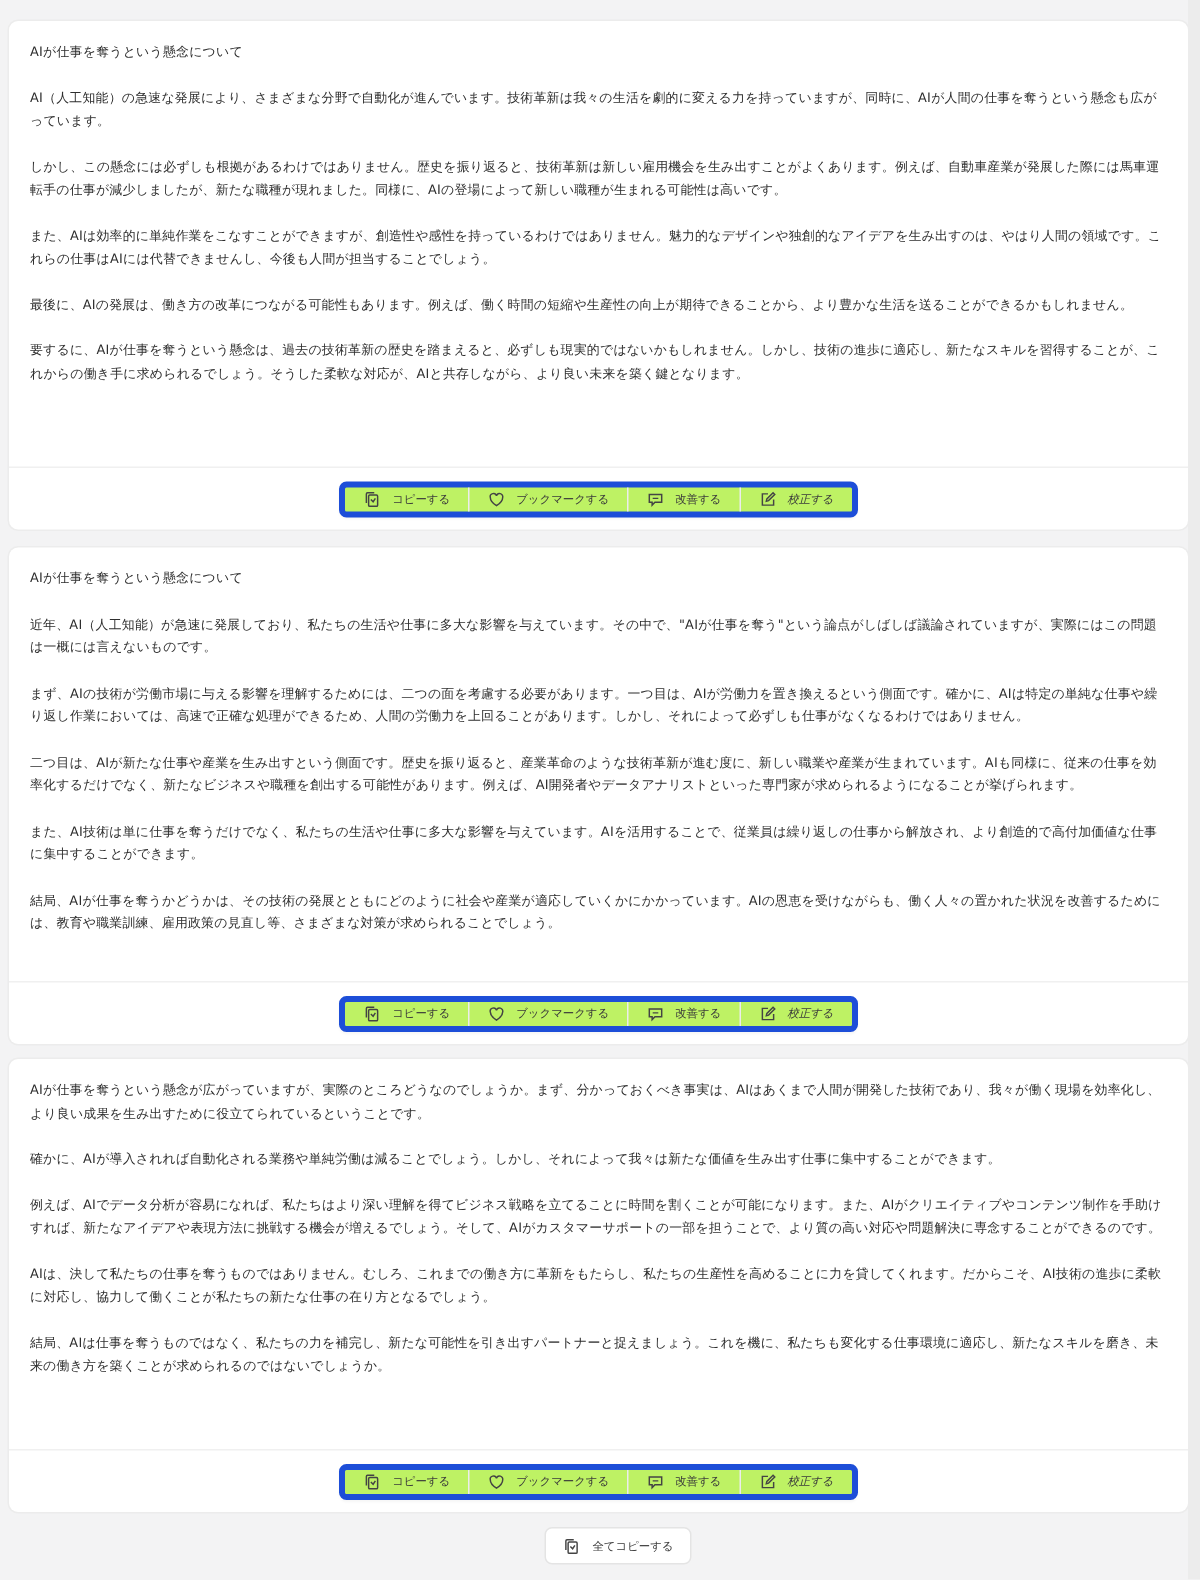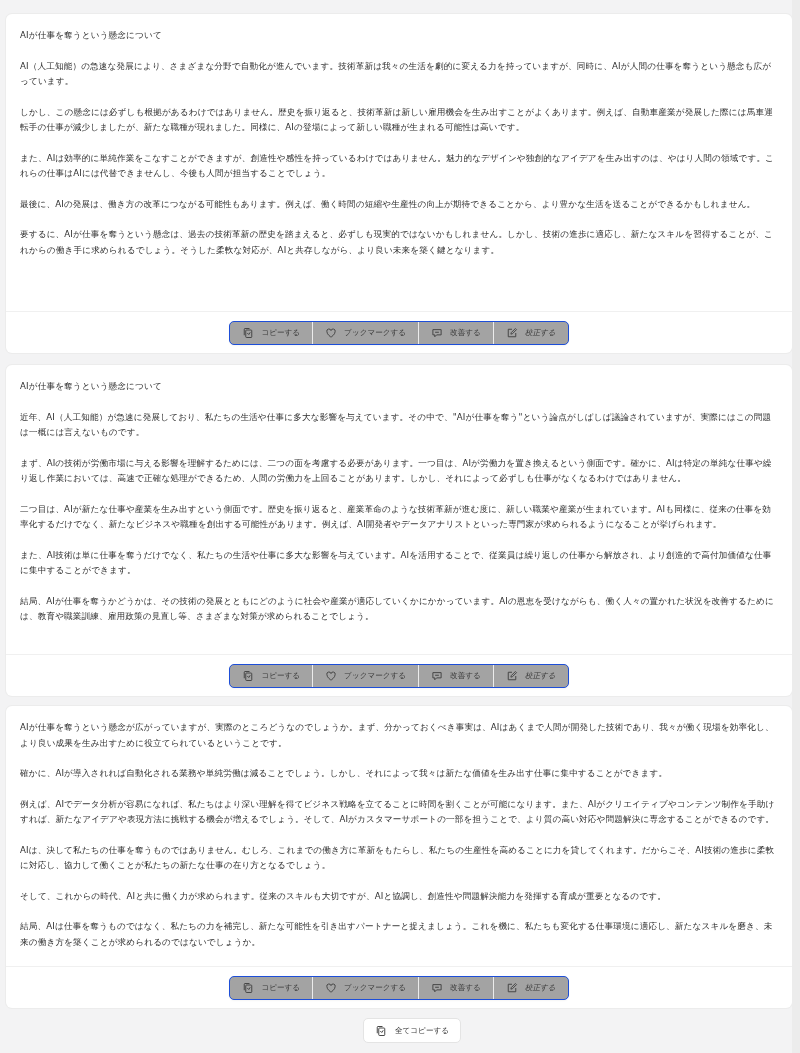--- a/index.html
+++ b/index.html
@@ -47,23 +47,23 @@
     position: absolute;
     left: 0; right: 0; bottom: 0;
     height: 42px;
     border-top: 1px solid #f0f0f0;
     display: flex;
     justify-content: center;
     align-items: center;
   }
   .action-group {
     display: flex;
-    border: 1px solid #1d4ed8;
+    border: 4px solid #1d4ed8;
     border-radius: 5px;
-    background: #a3a3a3;
+    background: #bef264;
     height: 24px;
     box-shadow: 0 1px 2px rgba(0,0,0,0.04);
   }
   .action-btn {
     display: flex;
     align-items: center;
     gap: 7px;
     padding: 0 12px;
     font-size: 7.6px;
     color: #3a3a3a;
@@ -186,21 +186,20 @@
       </div>
     </div>
   </div>
 
   <div class="card" style="top:706px; height:302px;">
     <div class="card-body">
       <p class="para">AIが仕事を奪うという懸念が広がっていますが、実際のところどうなのでしょうか。まず、分かっておくべき事実は、AIはあくまで人間が開発した技術であり、我々が働く現場を効率化し、より良い成果を生み出すために役立てられているということです。</p>
       <p class="para">確かに、AIが導入されれば自動化される業務や単純労働は減ることでしょう。しかし、それによって我々は新たな価値を生み出す仕事に集中することができます。</p>
       <p class="para">例えば、AIでデータ分析が容易になれば、私たちはより深い理解を得てビジネス戦略を立てることに時間を割くことが可能になります。また、AIがクリエイティブやコンテンツ制作を手助けすれば、新たなアイデアや表現方法に挑戦する機会が増えるでしょう。そして、AIがカスタマーサポートの一部を担うことで、より質の高い対応や問題解決に専念することができるのです。</p>
       <p class="para">AIは、決して私たちの仕事を奪うものではありません。むしろ、これまでの働き方に革新をもたらし、私たちの生産性を高めることに力を貸してくれます。だからこそ、AI技術の進歩に柔軟に対応し、協力して働くことが私たちの新たな仕事の在り方となるでしょう。</p>
-      <p class="para">そして、これからの時代、AIと共に働く力が求められます。従来のスキルも大切ですが、AIと協調し、創造性や問題解決能力を発揮する育成が重要となるのです。</p>
       <p class="para">結局、AIは仕事を奪うものではなく、私たちの力を補完し、新たな可能性を引き出すパートナーと捉えましょう。これを機に、私たちも変化する仕事環境に適応し、新たなスキルを磨き、未来の働き方を築くことが求められるのではないでしょうか。</p>
     </div>
     <div class="card-footer">
       <div class="action-group">
         <div class="action-btn">
           <svg viewBox="0 0 16 16" fill="none" stroke="#444" stroke-width="1.3">
               <rect x="5" y="4" width="8" height="10" rx="1"></rect>
               <path d="M3 11V3a1 1 0 0 1 1-1h6"></path>
               <path d="M7 8l2 2 2-3"></path>
             </svg>

